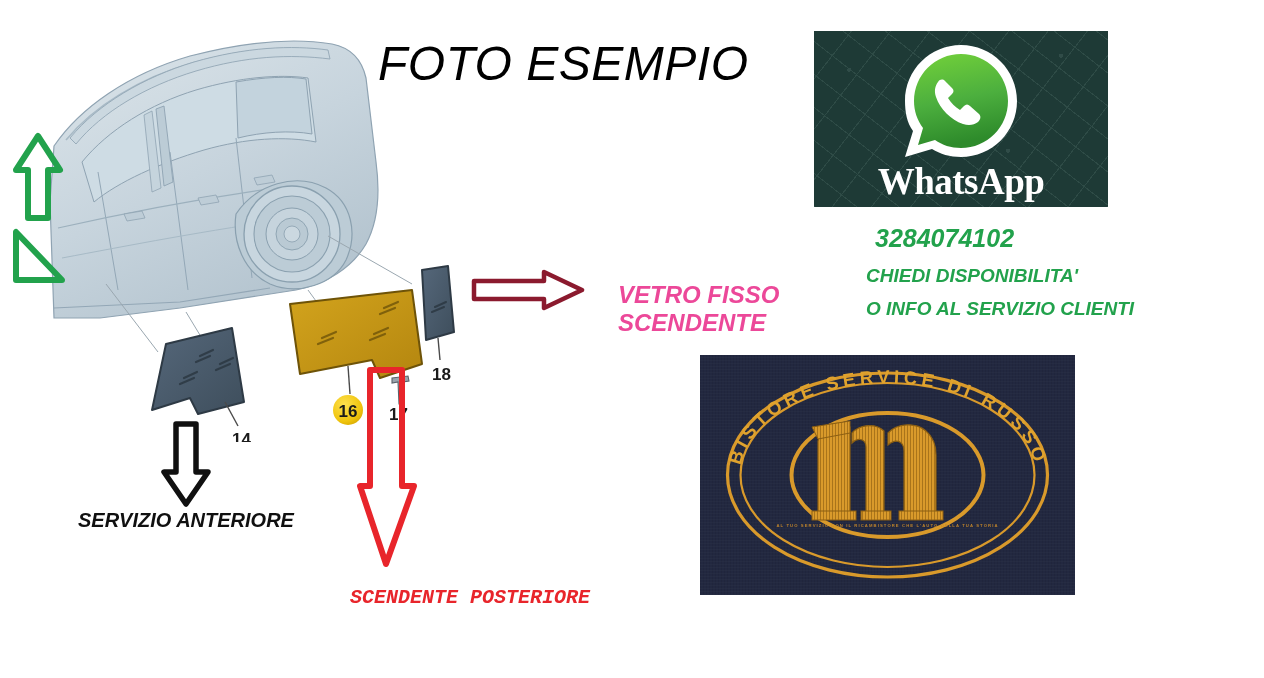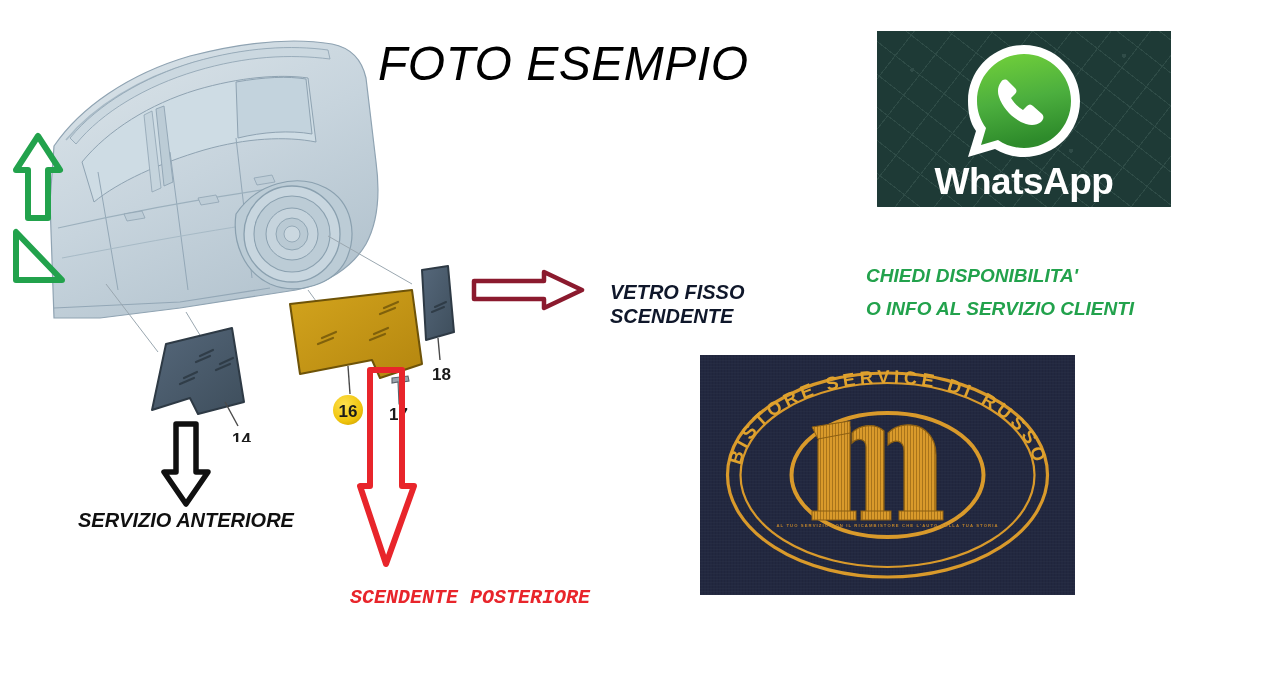--- a/index.html
+++ b/index.html
@@ -17,22 +17,22 @@
 
   
   .lbl-green{
     color:#22A24C; font-weight:bold; font-style:italic;
     white-space:nowrap;
   }
   #lbl-vetro-fisso-ant{ left:14px; top:110px; font-size:20px; }
 
   
   .lbl-darkred{
-    color:#0f172a; font-weight:bold; font-style:italic;
-    white-space:nowrap; line-height:1.18; font-size:20px;
+    color:#ec4899; font-weight:bold; font-style:italic;
+    white-space:nowrap; line-height:1.18; font-size:24px;margin-left:8px;
   }
   #lbl-vetro-fisso-post{ left:610px; top:281px; }
 
   
   .lbl-black{
     color:#101010; font-weight:bold; font-style:italic;
     white-space:nowrap; font-size:20px;
   }
   #lbl-scendente-ant{ left:78px; top:509px; }
 
@@ -48,22 +48,22 @@
   #tri-green       { left:10px;  top:226px; }
   #arrow-right-red { left:470px; top:268px; }
   #arrow-down-black{ left:158px; top:420px; }
   #arrow-down-red  { left:356px; top:366px; }
 
   
   #car-diagram{ left:40px; top:22px; }
 
   
   #whatsapp-banner{
-    left:877px; top:31px; width:294px; height:176px;
-    background:#1E3A36; overflow:hidden;
+    left:814px; top:31px; width:294px; height:176px;
+    background:#1E3A36; overflow:hidden;font-family:Liberation Serif, serif;
   }
   #whatsapp-banner .wa-doodle{
     position:absolute; inset:0; opacity:.10;
     background-image:
       radial-gradient(circle at 12% 22%, #cfe8e2 0 2px, transparent 2px),
       radial-gradient(circle at 84% 14%, #cfe8e2 0 2px, transparent 2px),
       radial-gradient(circle at 66% 68%, #cfe8e2 0 2px, transparent 2px),
       radial-gradient(circle at 24% 80%, #cfe8e2 0 2px, transparent 2px),
       repeating-linear-gradient(38deg,#b9ded6 0 1px,transparent 1px 26px),
       repeating-linear-gradient(-52deg,#b9ded6 0 1px,transparent 1px 31px);
@@ -290,20 +290,21 @@
         <path d="M50,42 C48,40 45,40 43,43 C40,47 39,52 41,58
                  C45,70 56,81 68,85 C74,87 79,86 83,83
                  C86,80 86,77 84,75 L75,67 C73,65 71,65 69,67
                  L65,71 C60,68 56,64 53,59 L57,55
                  C59,53 59,51 57,49 Z" fill="#FFFFFF"></path>
       </svg>
     </div>
     <div id="whatsapp-wordmark">WhatsApp</div>
   </div>
 
+  <div class="abs lbl-green" id="phone-number">3284074102</div>
 
   <div class="abs lbl-green" id="contact-line-1">CHIEDI DISPONIBILITA'</div>
 
   <div class="abs lbl-green" id="contact-line-2">O INFO AL SERVIZIO CLIENTI</div>
 
   <div class="abs" id="shop-logo">
     <div class="fabric"></div>
     <svg id="shop-logo-svg" width="375" height="240" viewBox="0 0 375 240" xmlns="http://www.w3.org/2000/svg">
       <defs>
         <path id="ringPath" d="M 187.5,220 A 160,102 0 1 1 187.6,220"></path>

